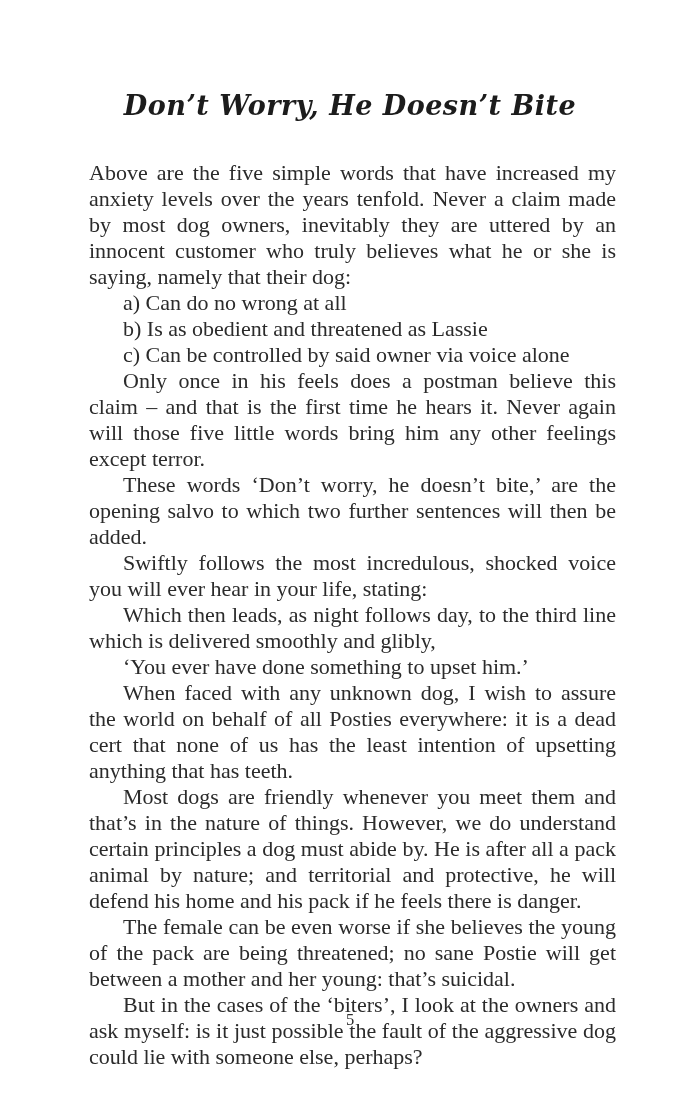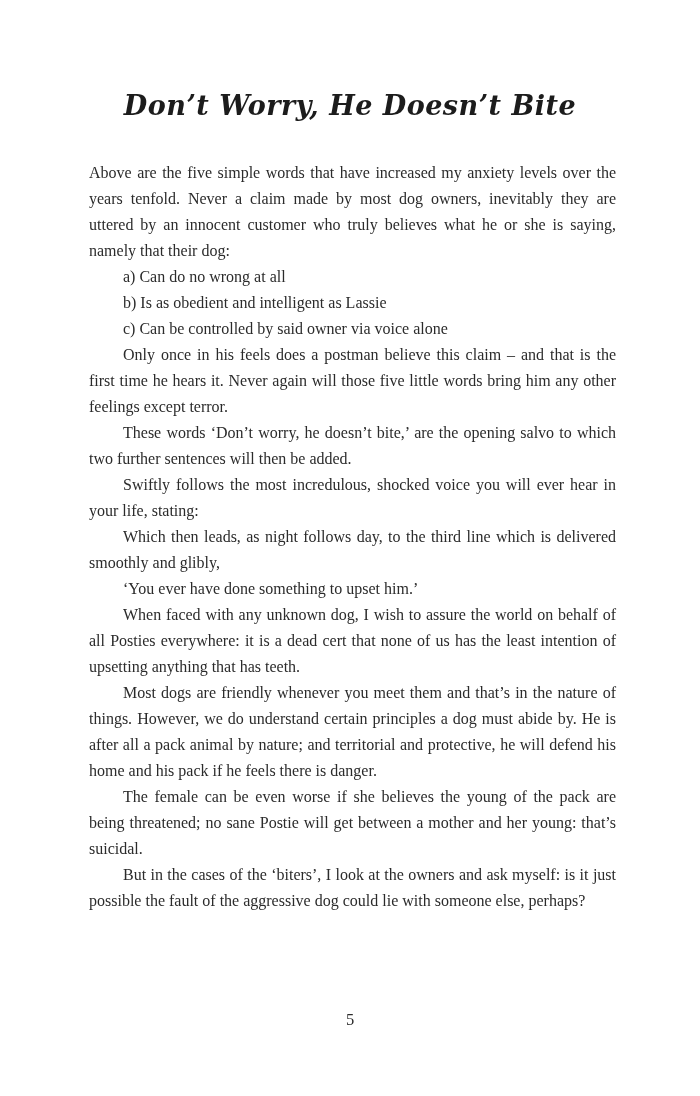--- a/index.html
+++ b/index.html
@@ -24,21 +24,21 @@
     font-weight: bold;
     font-size: 27px;
     letter-spacing: 0.5px;
     color: #1c1c1c;
   }
   .body-text {
     position: absolute;
     top: 160px;
     left: 89px;
     width: 527px;
-    font-size: 16px;
+    font-size: 22px;
     line-height: 26px;
     text-align: justify;
     color: #2b2b2b;
   }
   .body-text p { margin: 0; }
   .body-text p.indent { text-indent: 34px; }
   .body-text p.no-indent { text-indent: 0; }
   .body-text p.list-item { text-indent: 34px; text-align: left; }
   .page-number {
     position: absolute;
@@ -52,21 +52,21 @@
 </style>
 </head>
 <body>
 
 <div class="page">
   <h1 class="page-title">Don’t Worry, He Doesn’t Bite</h1>
 
   <div class="body-text" id="body-text">
       <p class="no-indent">Above are the five simple words that have increased my anxiety levels over the years tenfold. Never a claim made by most dog owners, inevitably they are uttered by an innocent customer who truly believes what he or she is saying, namely that their dog:</p>
       <p class="list-item">a) Can do no wrong at all</p>
-      <p class="list-item">b) Is as obedient and intelligent as Lassie</p>
+      <p class="list-item">b) Is as obedient and threatened as Lassie</p>
       <p class="list-item">c) Can be controlled by said owner via voice alone</p>
       <p class="indent">Only once in his feels does a postman believe this claim – and that is the first time he hears it. Never again will those five little words bring him any other feelings except terror.</p>
       <p class="indent">These words ‘Don’t worry, he doesn’t bite,’ are the opening salvo to which two further sentences will then be added.</p>
       <p class="indent">Swiftly follows the most incredulous, shocked voice you will ever hear in your life, stating:</p>
       <p class="indent">Which then leads, as night follows day, to the third line which is delivered smoothly and glibly,</p>
       <p class="indent">‘You ever have done something to upset him.’</p>
       <p class="indent">When faced with any unknown dog, I wish to assure the world on behalf of all Posties everywhere: it is a dead cert that none of us has the least intention of upsetting anything that has teeth.</p>
       <p class="indent">Most dogs are friendly whenever you meet them and that’s in the nature of things. However, we do understand certain principles a dog must abide by. He is after all a pack animal by nature; and territorial and protective, he will defend his home and his pack if he feels there is danger.</p>
       <p class="indent">The female can be even worse if she believes the young of the pack are being threatened; no sane Postie will get between a mother and her young: that’s suicidal.</p>
       <p class="indent">But in the cases of the ‘biters’, I look at the owners and ask myself: is it just possible the fault of the aggressive dog could lie with someone else, perhaps?</p>

